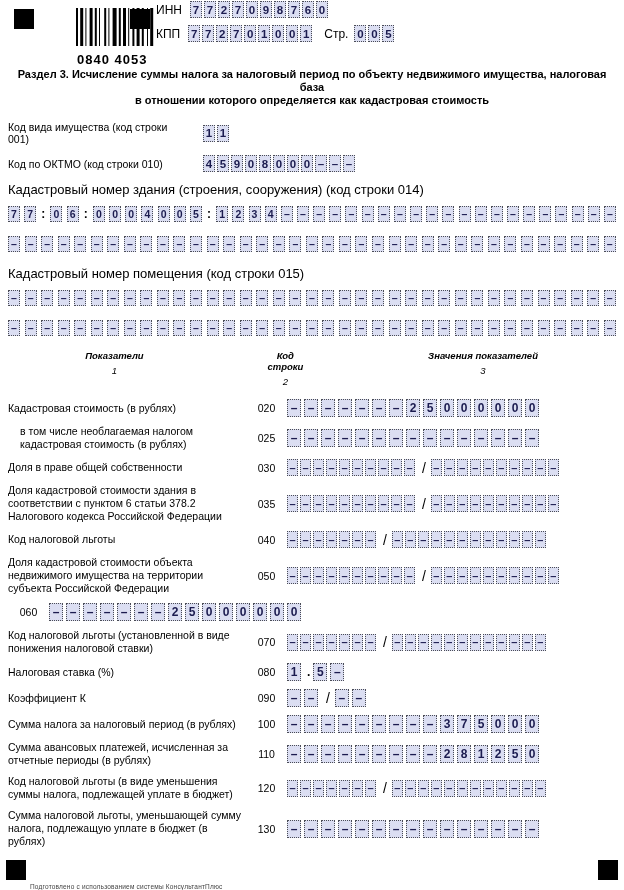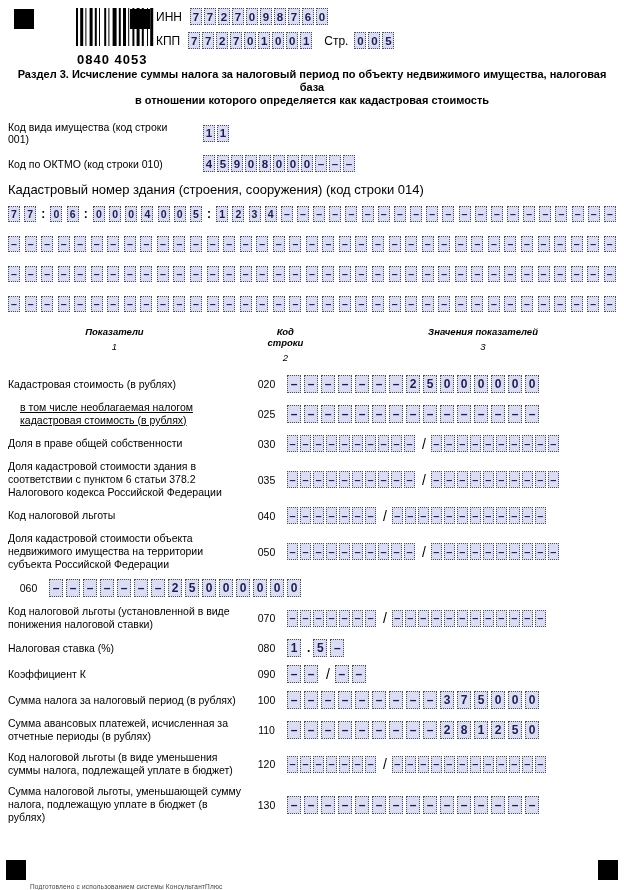--- a/index.html
+++ b/index.html
@@ -9,21 +9,21 @@
 
   
   .hdr { position:relative; height:60px; }
   .sq { position:absolute; width:20px; height:20px; background:#000; }
   .sq-tl { left:6px; top:9px; }
   .sq-tr { left:122px; top:9px; }
   .barcode-wrap { position:absolute; left:32px; top:8px; width:86px;margin-left:36px; }
   .barcode-digits { font-size:13px; font-weight:bold; letter-spacing:1px;
                     background:#fff; display:inline-block; margin-top:-12px;
                     position:relative; padding:0 1px; white-space:nowrap; }
-  .idblock { position:absolute; left:148px; top:8px; }
+  .idblock { position:absolute; left:148px; top:1px; }
   .idrow { display:flex; align-items:center; margin-bottom:7px; }
   .idrow .lbl { font-size:12px; margin-right:8px; }
   .pagelbl { font-size:12px; margin:0 6px 0 10px; }
 
   
   .cells { display:inline-flex; align-items:center; }
   .cell { background:#dbdef2; border:1px dotted #4a4c55; display:inline-flex;
           align-items:center; justify-content:center;
           color:#1b1b4f; font-weight:bold; }
   .cells-md .cell { width:12px; height:17px; font-size:11.5px; margin-right:2px; }
@@ -45,21 +45,21 @@
 
   
   .thead { display:flex; margin-top:6px; margin-bottom:12px;gap:38px; }
   .thead .c1 { width:240px; text-align:center; }
   .thead .c2 { width:60px; text-align:center; }
   .thead .c3 { width:300px; text-align:center; }
   .thead .h { font-size:9.5px; font-style:italic; font-weight:bold; }
   .thead .n { font-size:9.5px; font-style:italic; margin-top:4px; }
   .trow { display:flex; align-items:center; margin-bottom:8px; }
   .tlabel { width:238px; font-size:10.5px; line-height:13px; }
-  .tlabel.indent { padding-left:12px;text-decoration:underline; }
+  .tlabel.indent { padding-left:12px; }
   .tcode { width:41px; font-size:10.5px; text-align:center; }
   .tvalue { display:flex; align-items:center; }
 
   
   .sq-bl { left:6px; top:860px; }
   .sq-br { left:598px; top:860px; }
   .watermark { position:absolute; left:30px; top:883px; font-size:6.5px;
                color:#444; white-space:nowrap; letter-spacing:0.2px; }
 </style>
 </head>
@@ -237,20 +237,21 @@
       <span class="cell">–</span>
       <span class="cell">–</span>
       <span class="cell">–</span>
       <span class="cell">–</span>
       <span class="cell">–</span>
       <span class="cell">–</span>
       <span class="cell">–</span>
       <span class="cell">–</span>
     </div>
 
+  <div class="seclabel">Кадастровый номер помещения (код строки 015)</div>
   <div class="cellrow">
       <span class="cell">–</span>
       <span class="cell">–</span>
       <span class="cell">–</span>
       <span class="cell">–</span>
       <span class="cell">–</span>
       <span class="cell">–</span>
       <span class="cell">–</span>
       <span class="cell">–</span>
       <span class="cell">–</span>

